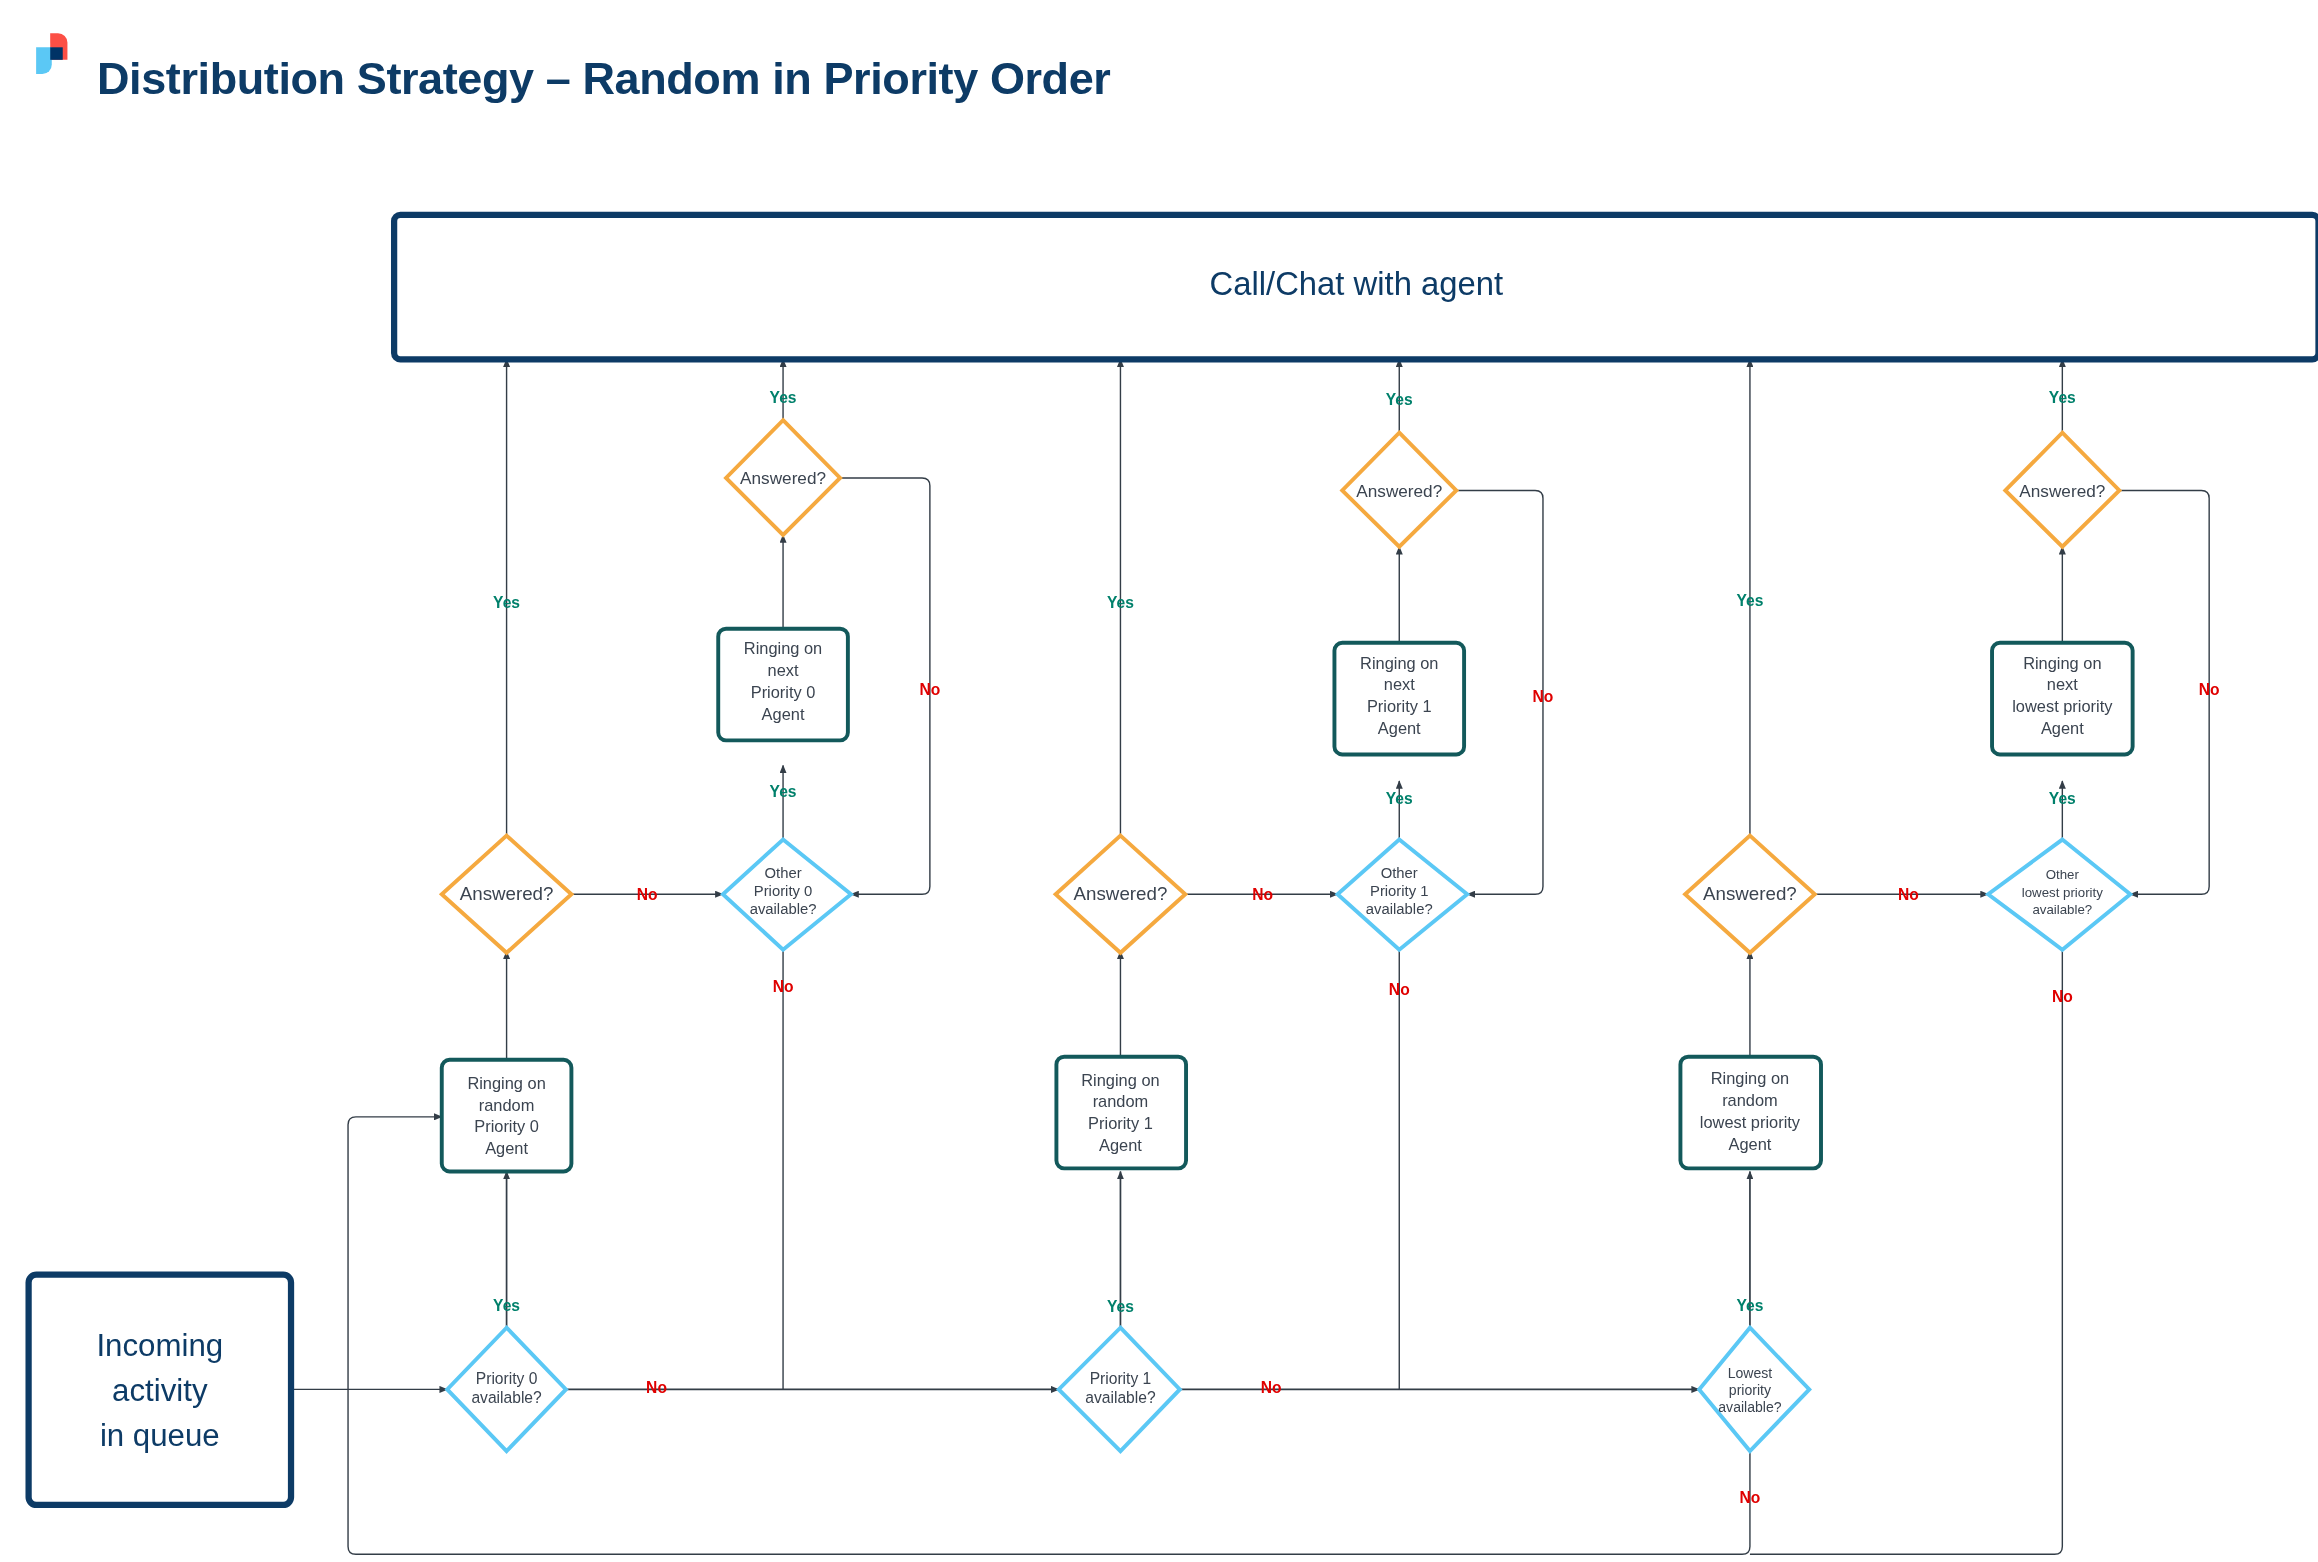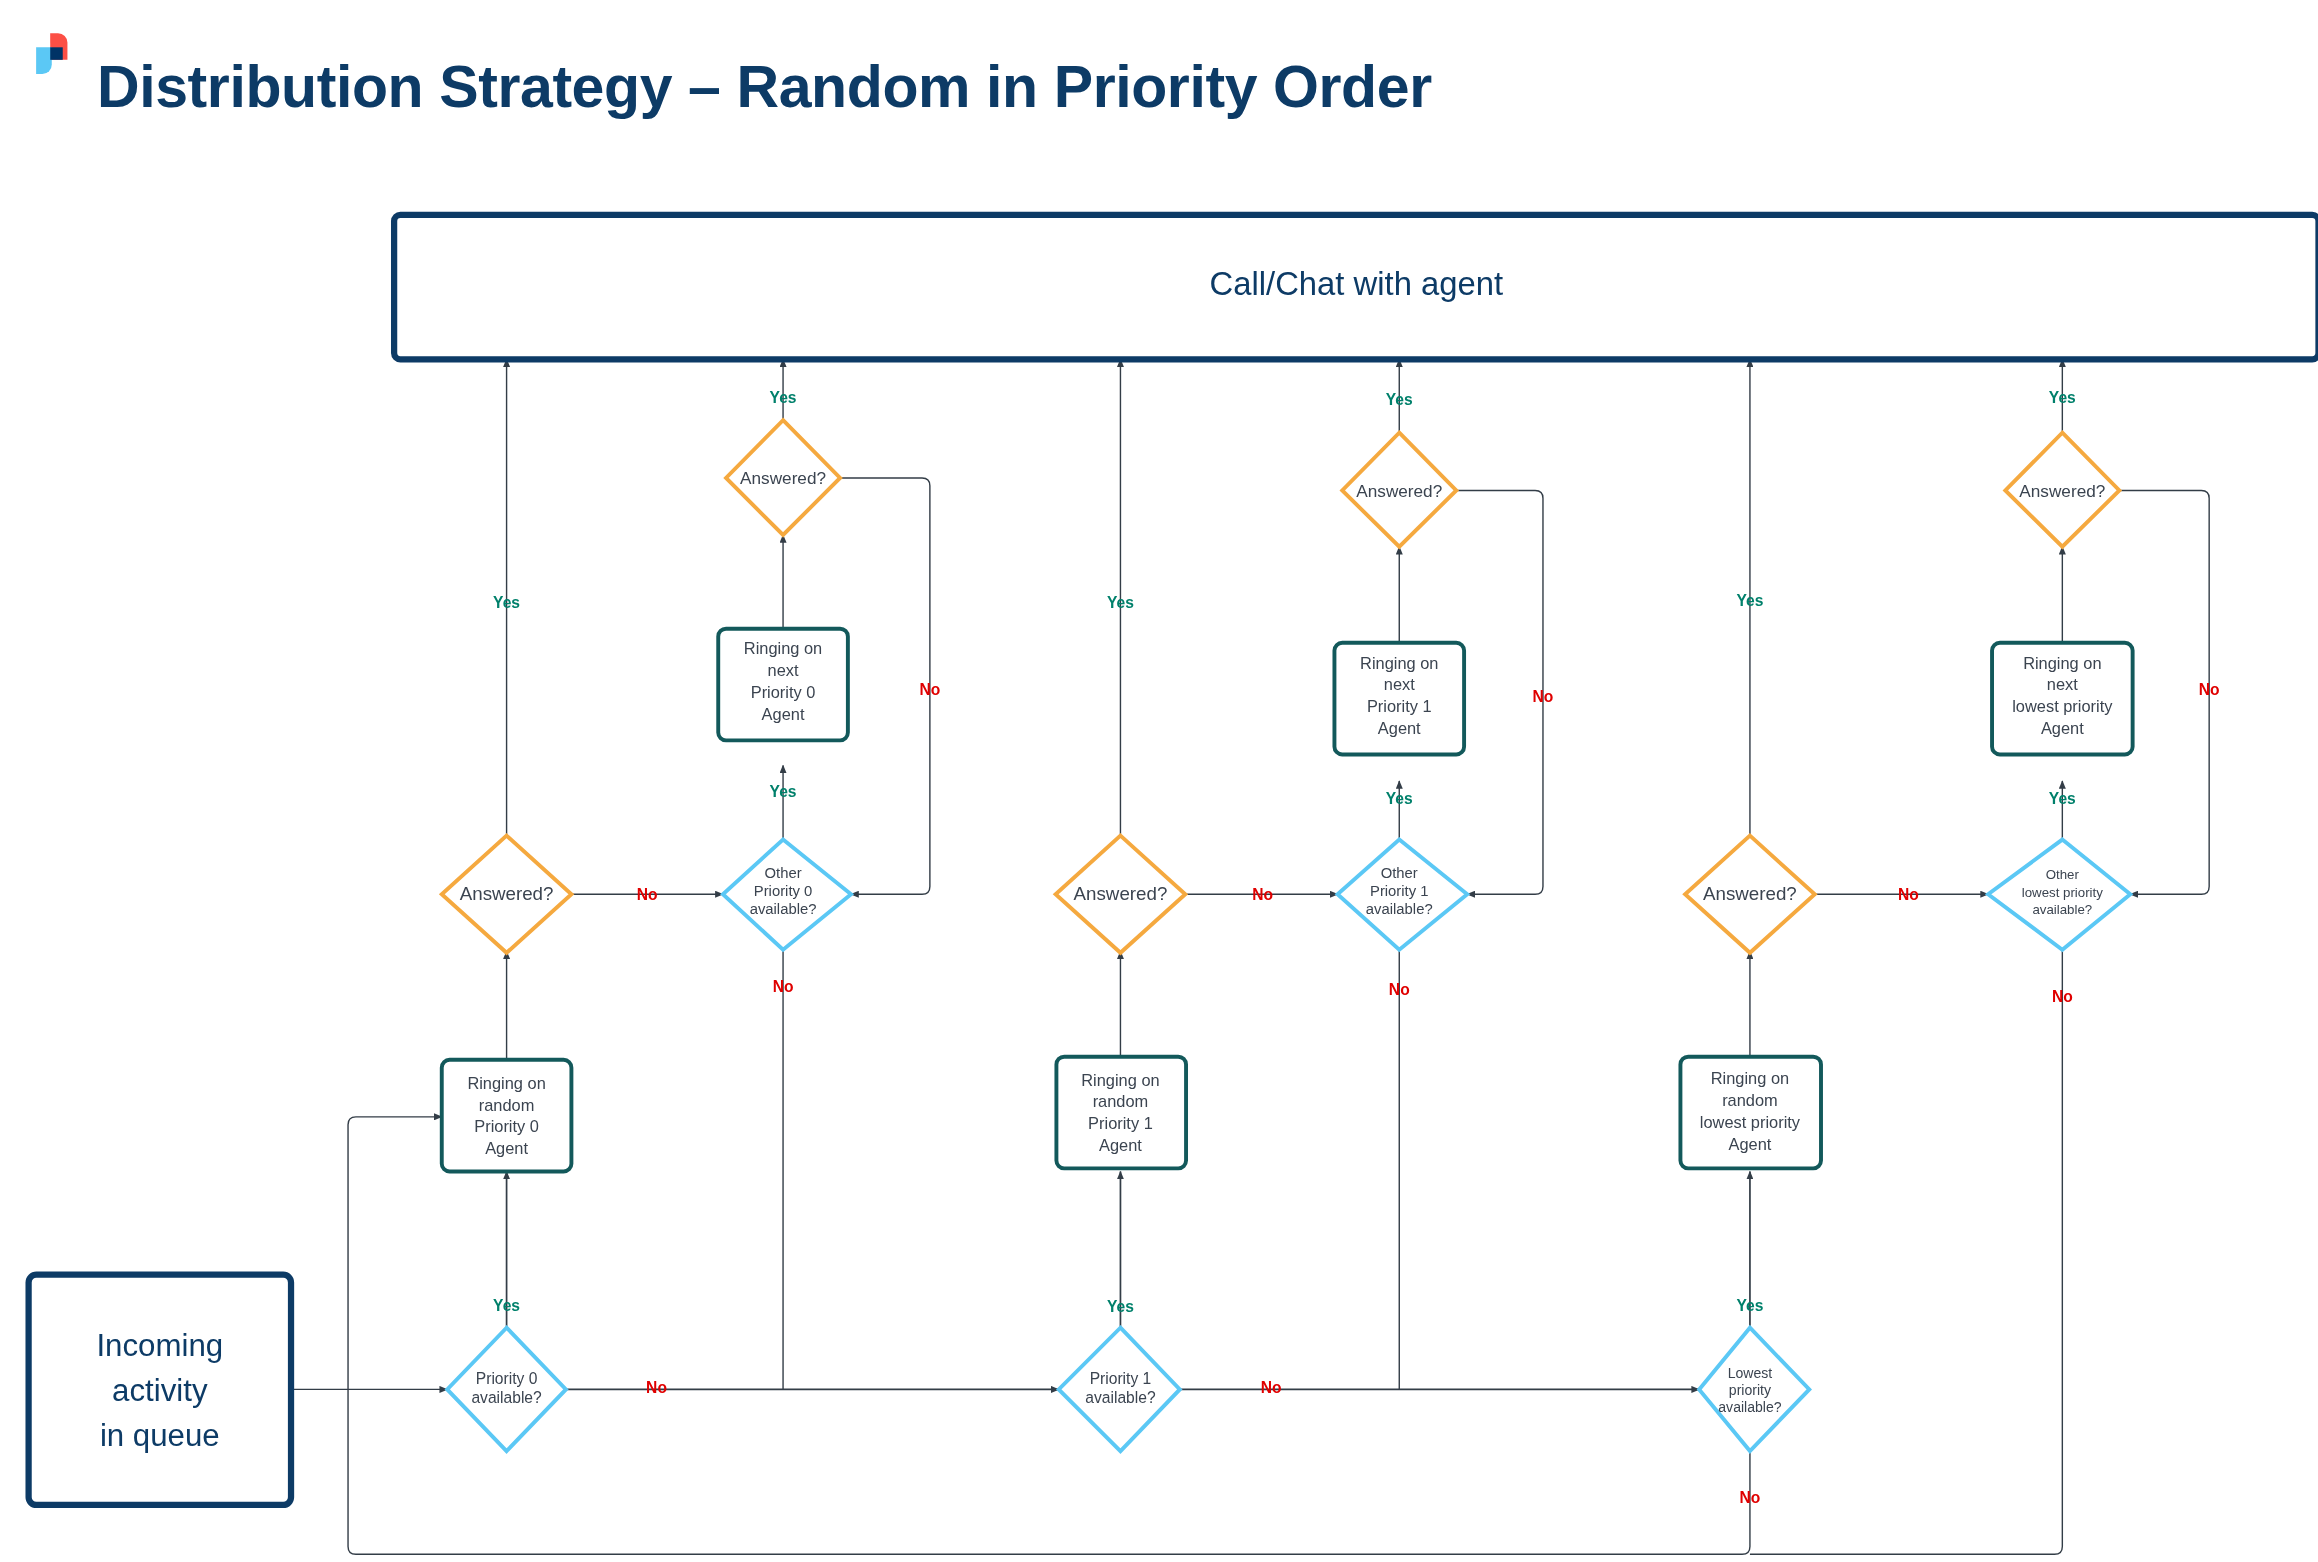--- a/index.html
+++ b/index.html
@@ -3,21 +3,21 @@
 <meta charset="utf-8">
 <style>
   html,body{margin:0;padding:0;background:#ffffff;}
   body{
     width:2319px;height:1562px;position:relative;overflow:hidden;
     font-family:"Liberation Sans",sans-serif;
   }
   #logo{position:absolute;left:33px;top:30px;width:36px;height:44px;}
   #page-title{
     position:absolute;left:97px;top:53px;
-    font-size:59px;font-weight:bold;color:#0d3b66;
+    font-size:45px;font-weight:bold;color:#0d3b66;
     letter-spacing:-0.4px;white-space:nowrap;
   }
   svg#flow{position:absolute;left:0;top:0;width:2319px;height:1562px;}
   .nodelabel{fill:#3b4450;font-family:"Liberation Sans",sans-serif;text-anchor:middle;}
   .bigtext{fill:#0d3b66;font-family:"Liberation Sans",sans-serif;text-anchor:middle;}
   .yes{fill:#00806b;font-weight:bold;font-size:20px;font-family:"Liberation Sans",sans-serif;text-anchor:middle;}
   .no{fill:#e00000;font-weight:bold;font-size:20px;font-family:"Liberation Sans",sans-serif;text-anchor:middle;}
   .edge{stroke:#333d47;stroke-width:2.2;fill:none;}
   .edge-thin{stroke:#333d47;stroke-width:1.8;fill:none;}
 </style>

